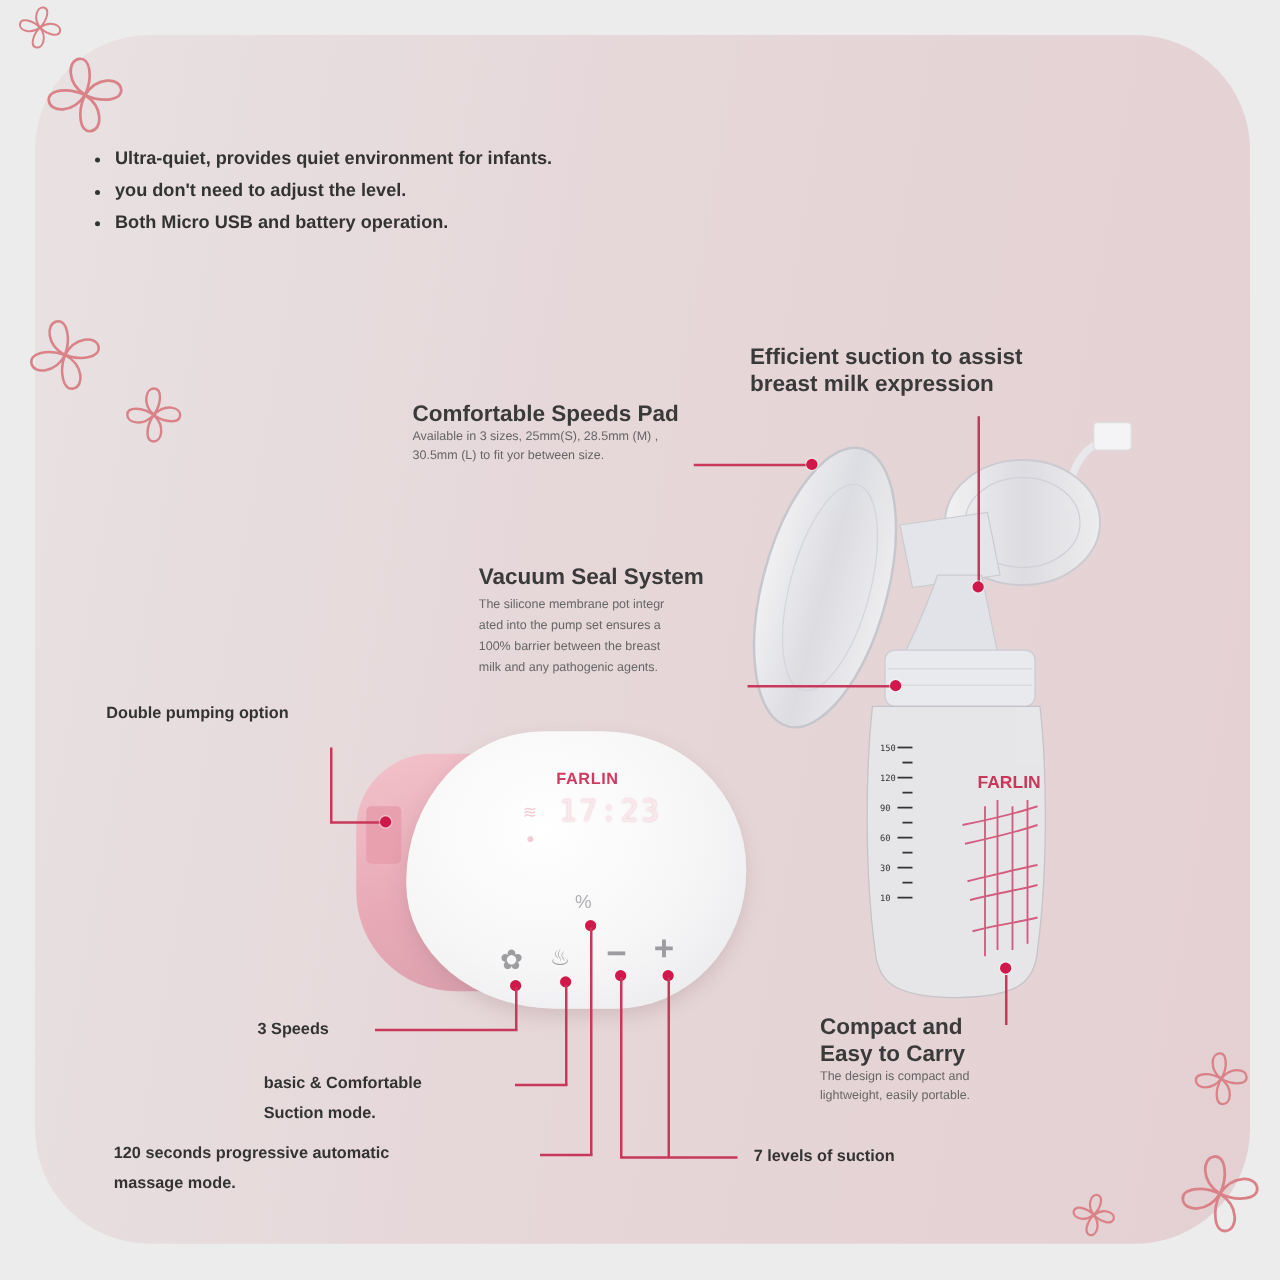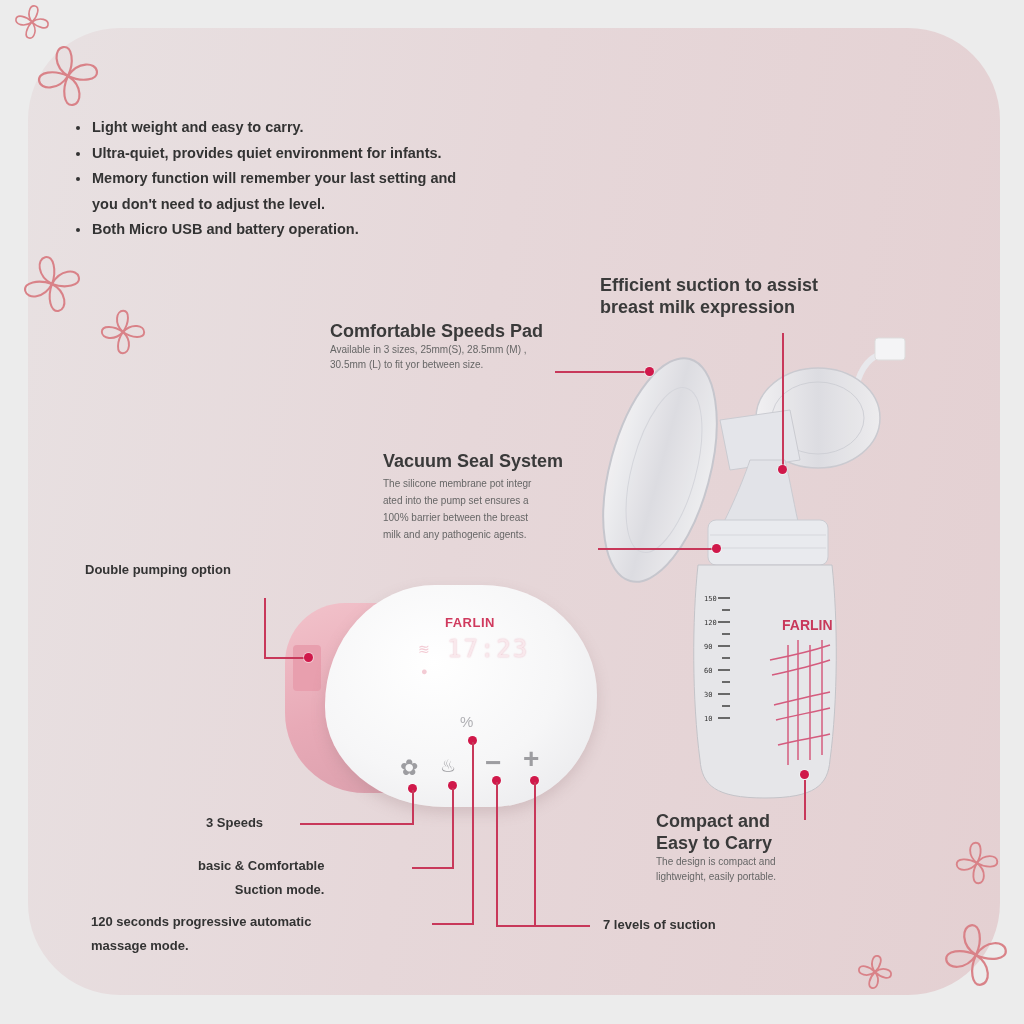--- a/index.html
+++ b/index.html
@@ -81,23 +81,22 @@
 <svg class="flower" style="left:854px;top:952px" width="42" height="40" viewBox="-20 -20 40 40">
     <g fill="none" stroke="#d98288" stroke-width="1.8">
       <path d="M0 0 C-6 -8,-2 -17,3 -16 C8 -15,6 -6,0 0Z"></path>
       <path d="M0 0 C8 -6,17 -2,16 3 C15 8,6 6,0 0Z"></path>
       <path d="M0 0 C6 8,2 17,-3 16 C-8 15,-6 6,0 0Z"></path>
       <path d="M0 0 C-8 6,-17 2,-16 -3 C-15 -8,-6 -6,0 0Z"></path>
     </g>
   </svg>
 
 <ul class="bullets">
-  <li><span class="dot"></span><span>Light weight and easy to carry.</span></li>
   <li><span class="dot"></span><span>Ultra-quiet, provides quiet environment for infants.</span></li>
-  <li><span class="dot"></span><span>Memory function will remember your last setting and</span></li>
+  <li><span class="dot"></span></li>
   <li><span>you don't need to adjust the level.</span></li>
   <li><span class="dot"></span><span>Both Micro USB and battery operation.</span></li>
 </ul>
 
 <div class="abs title" style="left:600px;top:274px;width:292px;text-align:left;">
   <div>Efficient suction to assist</div>
   <div>breast milk expression</div>
 </div>
 
 <div class="abs" style="left:330px;top:320px;">
@@ -117,21 +116,21 @@
 <div class="abs label" style="left:85px;top:558px;">Double pumping option</div>
 
 <div class="abs" style="left:656px;top:810px;">
   <div class="title">Compact and</div>
   <div class="title">Easy to Carry</div>
   <div class="desc">The design is compact and</div>
   <div class="desc">lightweight, easily portable.</div>
 </div>
 
 <div class="abs label" style="left:206px;top:811px;">3 Speeds</div>
-<div class="abs label" style="left:198px;top:854px;text-align:right;">
+<div class="abs label" style="left:211px;top:854px;">
   <div>basic &amp; Comfortable</div>
   <div>Suction mode.</div>
 </div>
 <div class="abs label" style="left:91px;top:910px;">
   <div>120 seconds progressive automatic</div>
   <div>massage mode.</div>
 </div>
 <div class="abs label" style="left:603px;top:913px;">7 levels of suction</div>
 
 <svg class="abs" style="left:590px;top:320px" width="320" height="490" viewBox="0 0 320 490">

